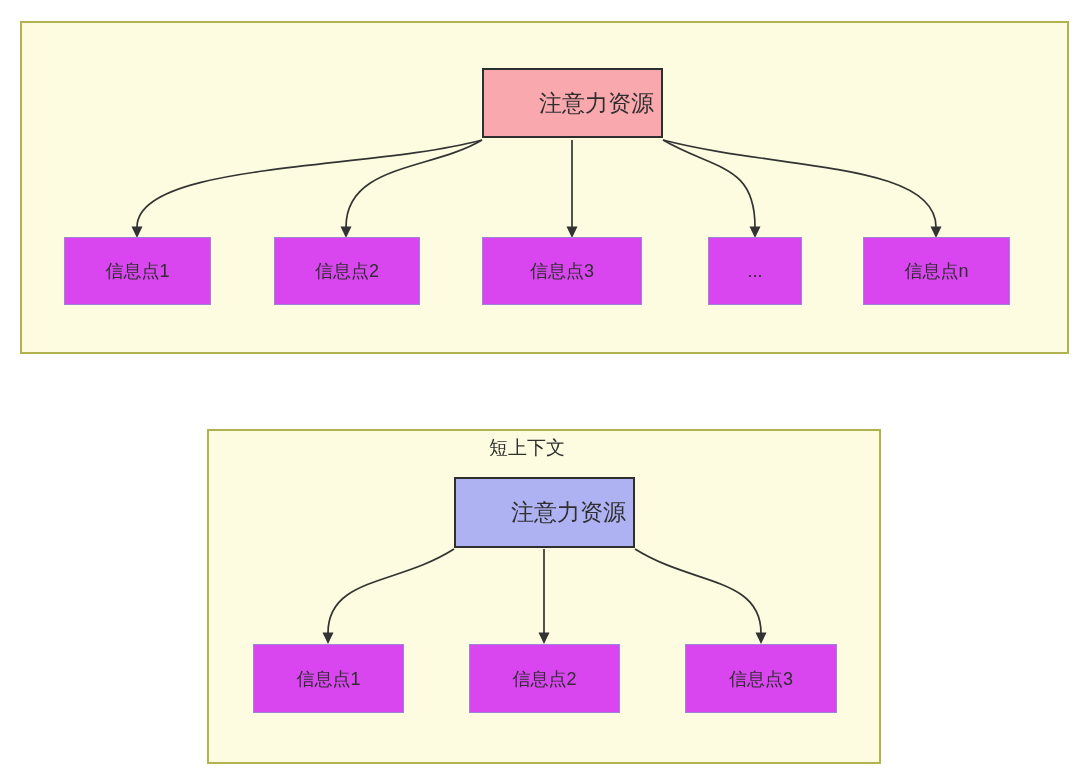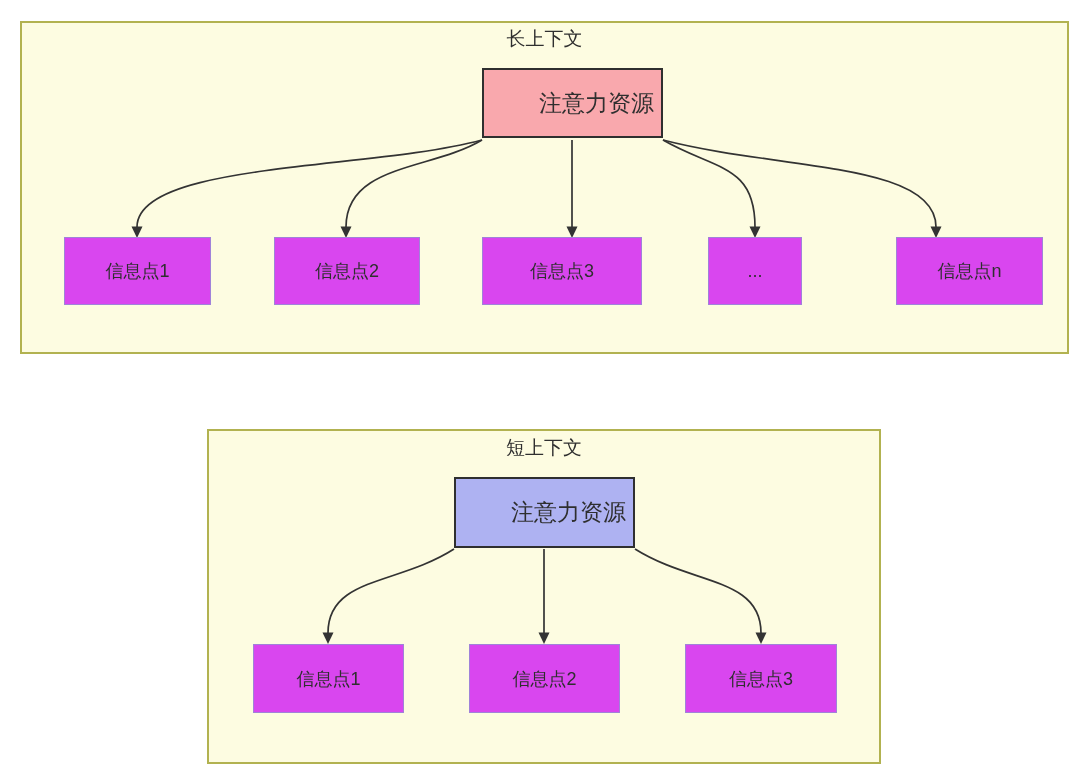--- a/index.html
+++ b/index.html
@@ -28,21 +28,21 @@
   .container-title {
     position: absolute;
     box-sizing: border-box;
     text-align: center;
     font-size: 19px;
     line-height: 22px;
     color: #2f2f2f;
     z-index: 2;
   }
   .container-title.long  { left: 20px;  top: 28px;  width: 1049px; }
-  .container-title.short { left: 207px; top: 437px; width: 674px;  }
+  .container-title.short { left: 190px; top: 437px; width: 674px;  }
 
   .arrow-layer {
     position: absolute;
     left: 0; top: 0;
     width: 1080px;
     height: 774px;
     z-index: 1;
     pointer-events: none;
   }
 
@@ -65,41 +65,40 @@
 
   .node {
     border: 1.5px solid #a082d9;
     background: #d946ef;
     font-size: 18px;
   }
   .node.l1 { left: 64px;  top: 237px; width: 147px; height: 68px; }
   .node.l2 { left: 274px; top: 237px; width: 146px; height: 68px; }
   .node.l3 { left: 482px; top: 237px; width: 160px; height: 68px; }
   .node.l4 { left: 708px; top: 237px; width: 94px;  height: 68px; }
-  .node.l5 { left: 896px; top: 237px; width: 147px; height: 68px; }
+  .node.l5 { left: 863px; top: 237px; width: 147px; height: 68px; }
   .node.s1 { left: 253px; top: 644px; width: 151px; height: 69px; }
   .node.s2 { left: 469px; top: 644px; width: 151px; height: 69px; }
   .node.s3 { left: 685px; top: 644px; width: 152px; height: 69px; }
 
   .arrow-layer path {
     fill: none;
     stroke: #333333;
     stroke-width: 1.7;
   }
   .arrow-layer polygon { fill: #333333; }
 </style>
 </head>
 <body>
 
 <div class="scene">
 
   <div class="container long"></div>
   <div class="container short"></div>
 
-  <div class="container-title long">长上下文</div>
   <div class="container-title short">短上下文</div>
 
   <svg class="arrow-layer" viewBox="0 0 1080 774" xmlns="http://www.w3.org/2000/svg">
 
     <path d="M482,140 C370,170 137,162 137,227"></path>
     <polygon points="131.5,226.5 142.5,226.5 137,238"></polygon>
     <path d="M482,140 C432,170 346,164 346,227"></path>
     <polygon points="340.5,226.5 351.5,226.5 346,238"></polygon>
     <path d="M572,140 L572,227"></path>
     <polygon points="566.5,226.5 577.5,226.5 572,238"></polygon>

